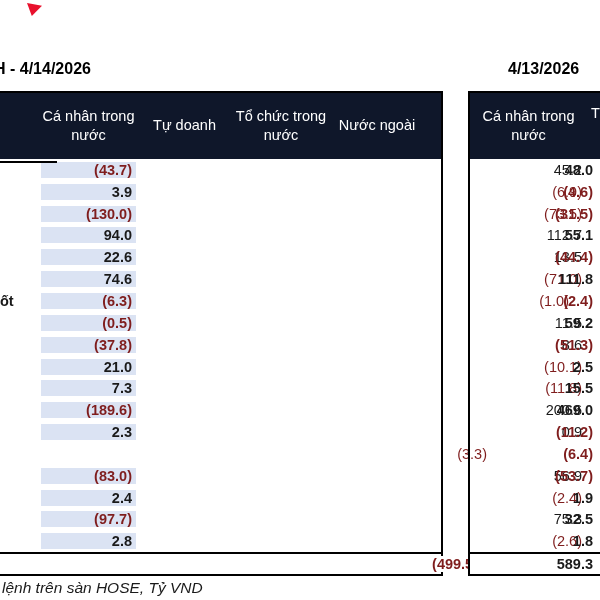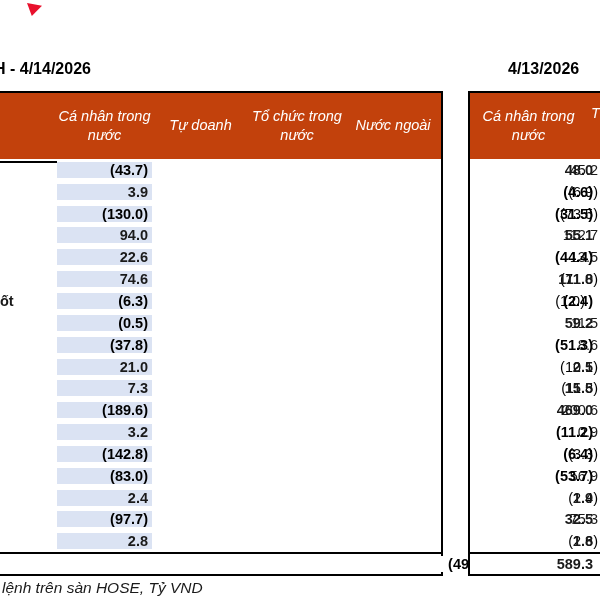--- a/index.html
+++ b/index.html
@@ -19,29 +19,29 @@
     white-space:nowrap;letter-spacing:0px;
   }
   #title-left{left:-6px;}
   #title-right{left:496px;margin-left:12px;}
 
   .tbl{position:absolute;top:91px;}
   #left-tbl{left:0;width:441px;border-right:2px solid #000;}
   #right-tbl{left:468px;width:130px;border-left:2px solid #000;overflow:hidden;}
 
   .hdr{
-    display:flex;background:#c2410c;border-top:2px solid #000;height:66px;
-    color:#ffffff;font-size:14.5px;position:relative;font-style:italic;
+    display:flex;background:#0f172a;border-top:2px solid #000;height:66px;
+    color:#ffffff;font-size:14.5px;position:relative;
   }
   .hdr .cell{
     display:flex;align-items:center;justify-content:center;
     text-align:center;line-height:1.32;
   }
   
-  .c-label{width:57px;flex:none;}
+  .c-label{width:41px;flex:none;}
   .c1{width:95px;flex:none;}
   .c2{width:96px;flex:none;}
   .c3{width:97px;flex:none;}
   .c4{width:96px;flex:none;}
   
   .rc1{width:117px;flex:none;}
 
   .hdr-underline{
     position:absolute;left:0;top:68px;width:57px;height:2px;background:#000;
   }
@@ -50,21 +50,21 @@
   }
 
   .rows .row{display:flex;height:21.85px;align-items:center;font-size:14.5px;}
   .cell{box-sizing:border-box;}
   .cell.val{width:100%;text-align:right;}
   .row .c1{background:#dbe3f3;font-weight:bold;}
   .v1{padding-right:4px;font-weight:bold;}
   .v2{padding-right:8px;margin-left:13px;}
   .v3{padding-right:8px;}
   .vr{padding-right:7px;font-weight:bold;}
-  .neg{color:#000000;}
+  .neg{color:#7f1d1d;}
   .dash{padding-right:25px;color:#1a1a1a;}
   .lab{font-weight:bold;text-align:left;padding-left:0;}
 
   .total-row{
     display:flex;align-items:center;height:20px;
     border-top:2px solid #000;border-bottom:2px solid #000;
     font-weight:bold;font-size:14.5px;background:#fff;
   }
   .caption{
     position:absolute;left:2px;top:579px;font-style:italic;
@@ -180,30 +180,27 @@
         <div class="cell c-label lab"></div>
         <div class="cell c1">
           <div class="cell val v1 neg">(189.6)</div>
         </div>
         <div class="cell c2 val v2">200.6</div>
         <div class="cell c3 val v3 neg">(63.8)</div>
       </div>
       <div class="row">
         <div class="cell c-label lab"></div>
         <div class="cell c1">
-          <div class="cell val v1">3.2</div>
+          <div class="cell val v1">2.3</div>
         </div>
         <div class="cell c2 val v2">0.9</div>
         <div class="cell c3 val v3 dash">-</div>
       </div>
       <div class="row">
         <div class="cell c-label lab"></div>
-        <div class="cell c1">
-          <div class="cell val v1 neg">(142.8)</div>
-        </div>
         <div class="cell c2 val v2 neg">(3.3)</div>
         <div class="cell c3 val v3 neg">(52.7)</div>
       </div>
       <div class="row">
         <div class="cell c-label lab"></div>
         <div class="cell c1">
           <div class="cell val v1 neg">(83.0)</div>
         </div>
         <div class="cell c2 val v2">56.9</div>
         <div class="cell c3 val v3">1.6</div>

